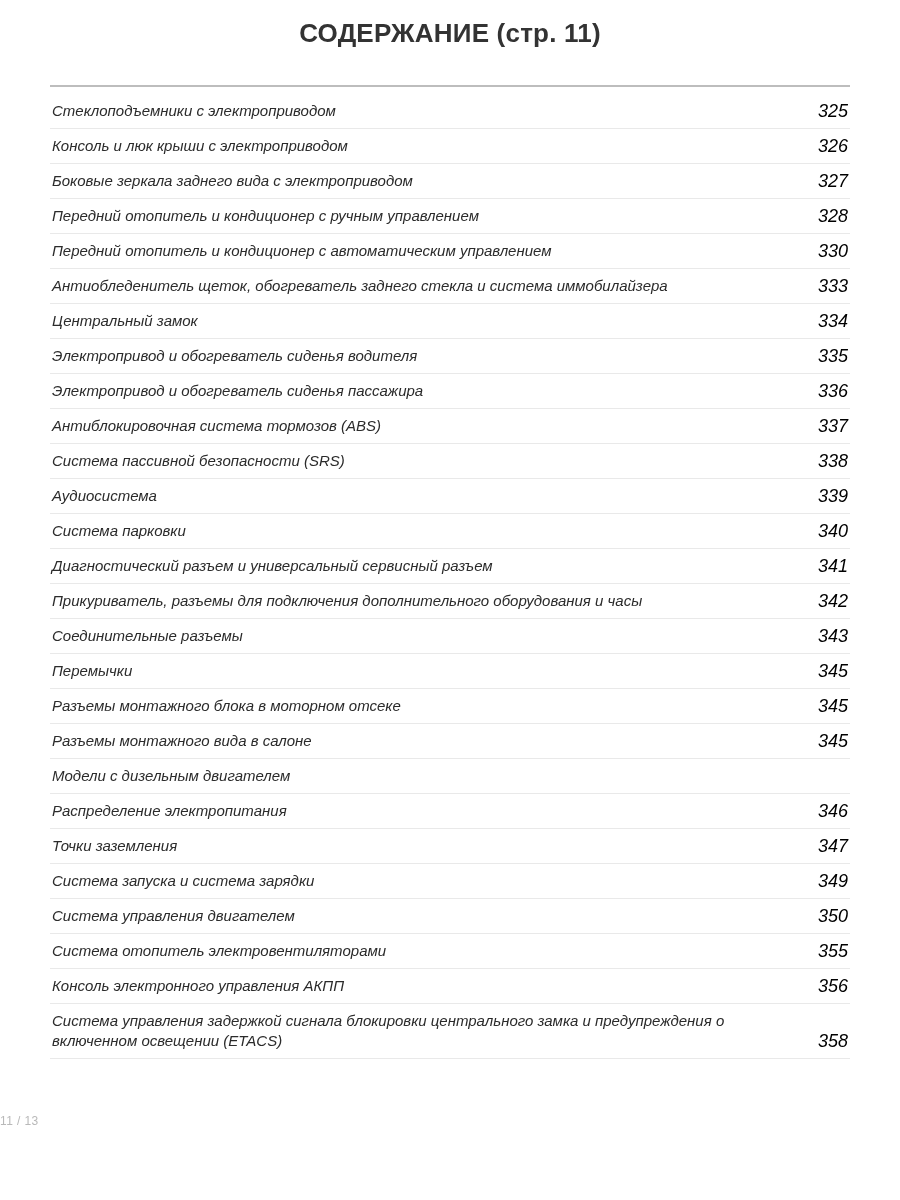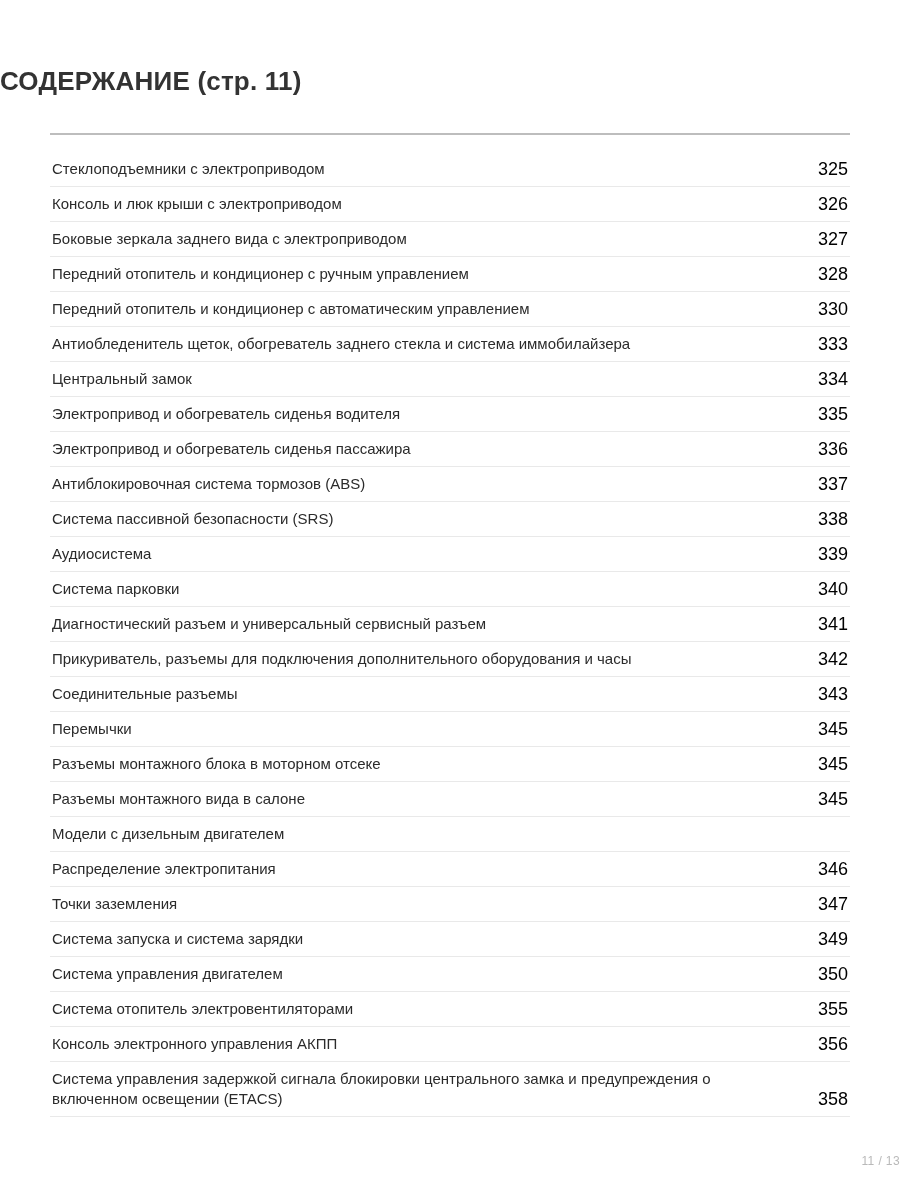--- a/index.html
+++ b/index.html
@@ -20,43 +20,44 @@
     position: relative;
     width: 900px;
     height: 1200px;
     box-sizing: border-box;
     display: flex;
     flex-direction: column;
   }
 
   
   .doc-title {
-    text-align: left;
+    text-align: center;
     font-size: 26px;
     font-weight: bold;
     letter-spacing: 0.2px;
     color: #333333;
     margin: 0;
-    padding: 66px 0 0 0;
+    padding: 18px 0 0 0;
     line-height: 1.2;
   }
 
   
   .top-rule {
     height: 2px;
     background: #bdbdbd;
     margin: 36px 50px 0 50px;
   }
 
   
   .toc {
-    margin: 17px 50px 0 50px;
+    margin: 7px 50px 0 50px;
     border-collapse: collapse;
     width: 800px;
     table-layout: fixed;
+    font-style: italic;
   }
   .toc tr {
     border-bottom: 1px solid #e9e9e9;
   }
   .toc td {
     padding: 0;
     vertical-align: bottom;
   }
   .toc .entry-title {
     font-size: 15px;
@@ -72,24 +73,24 @@
     color: #000000;
     text-align: right;
     width: 66px;
     padding: 7px 2px 7px 0;
     white-space: nowrap;
   }
 
   
   .footer {
     margin-top: auto;
-    text-align: right;
+    text-align: left;
     font-size: 12px;
     color: #b9b9b9;
-    padding-bottom: 32px;
+    padding-bottom: 72px;
     letter-spacing: 0.4px;
   }
 </style>
 </head>
 <body>
 
 <div class="page">
 
   <h1 class="doc-title">СОДЕРЖАНИЕ (стр. 11)</h1>
 

